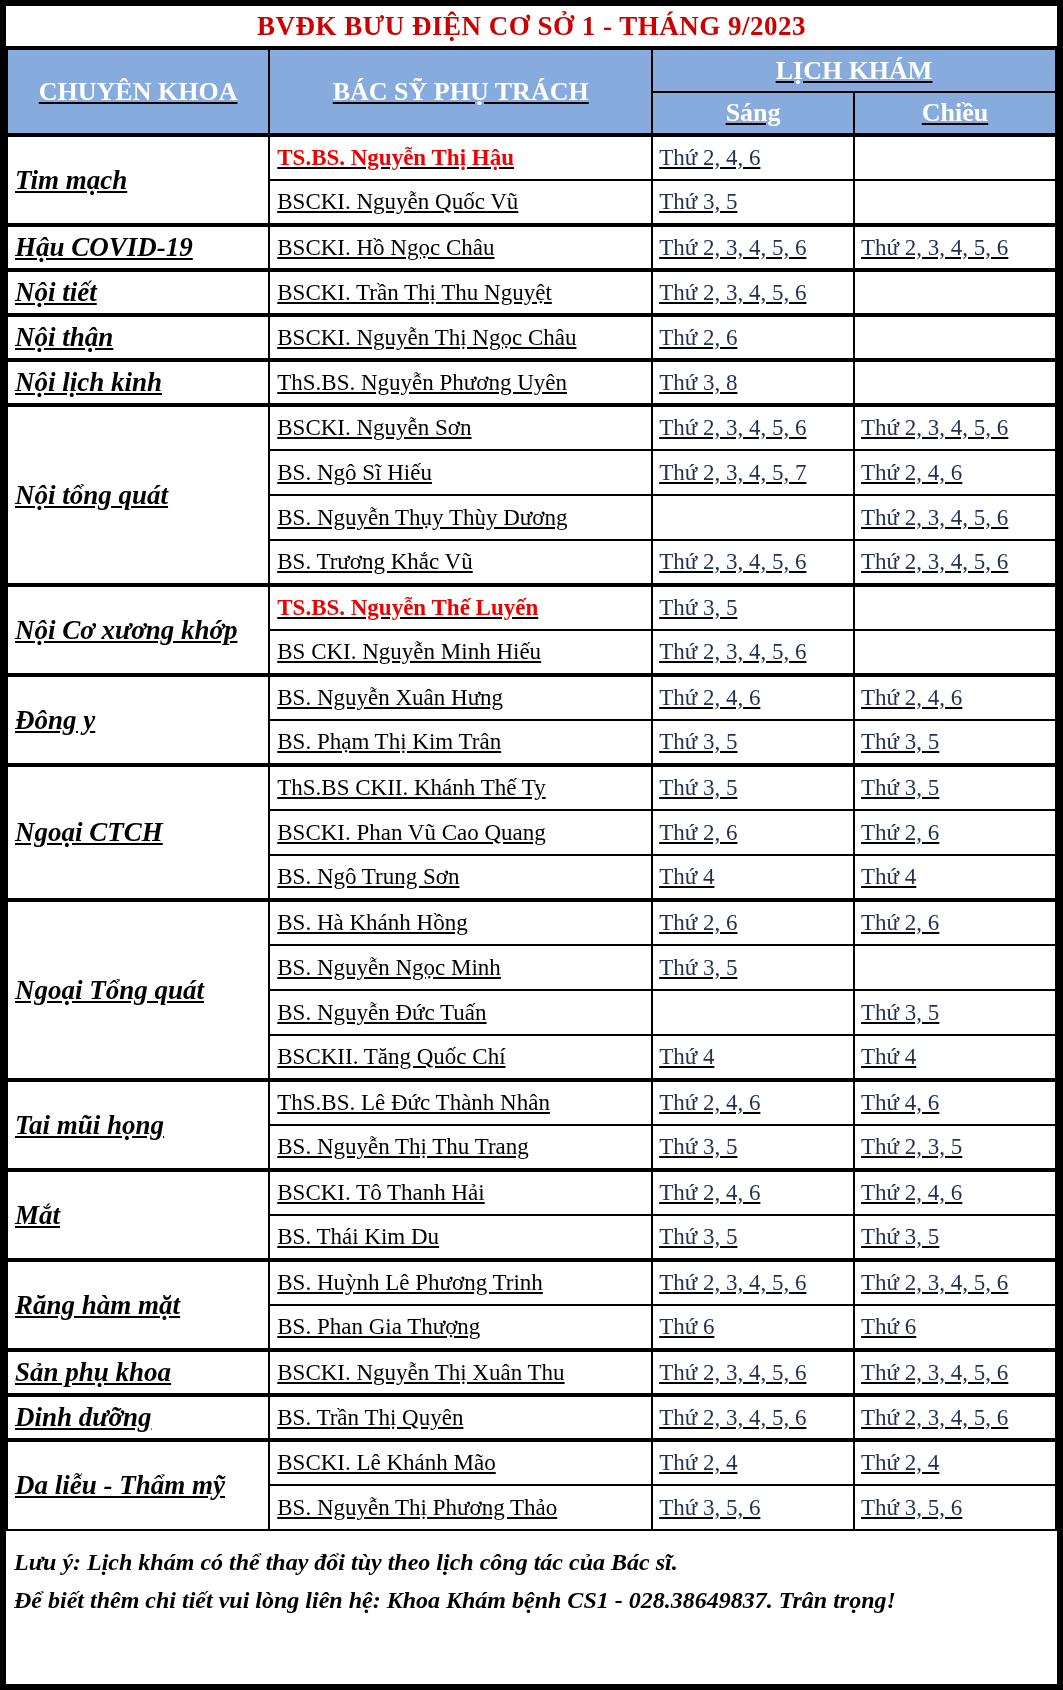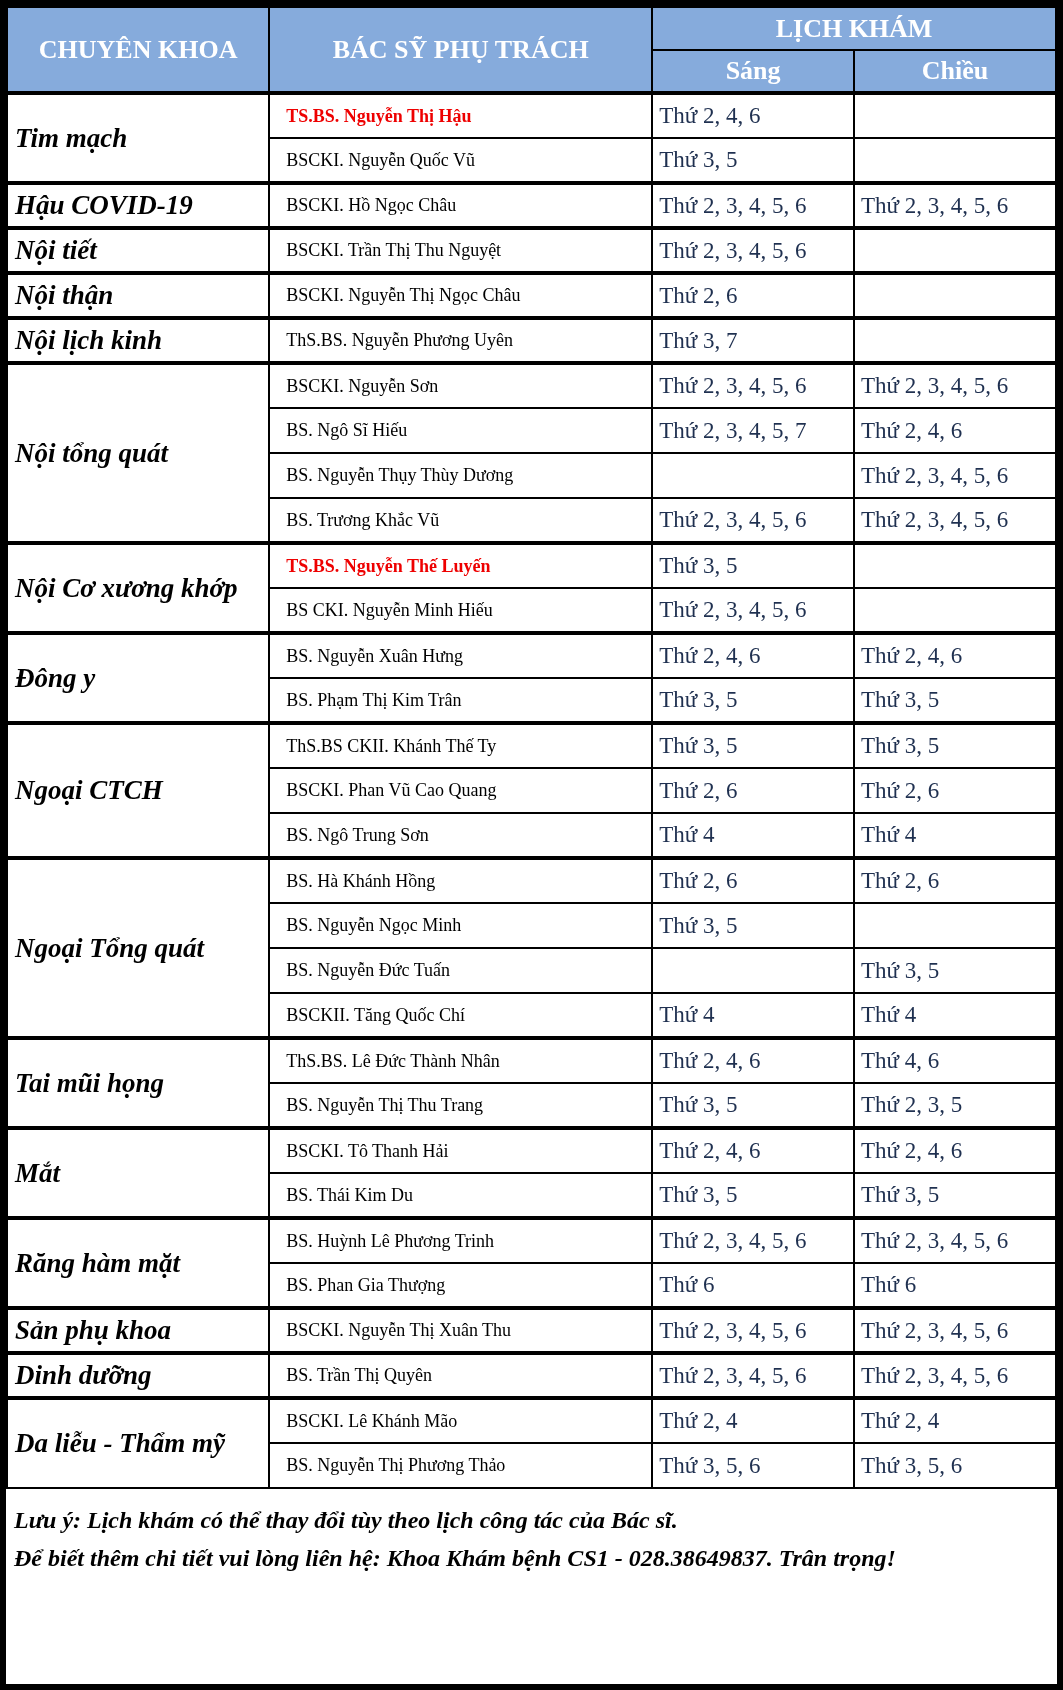--- a/index.html
+++ b/index.html
@@ -37,20 +37,21 @@
     font-weight:bold;
     font-size:27px;
     letter-spacing:.5px;
     white-space:nowrap;
   }
   table.schedule{
     width:100%;
     border-collapse:collapse;
     table-layout:fixed;
     flex:0 0 auto;
+    text-decoration:underline;
   }
   col.c-spec{width:25%;}
   col.c-doc{width:36.5%;}
   col.c-mor{width:19.25%;}
   col.c-aft{width:19.25%;}
   th,td{
     border:2px solid var(--border-color);
     vertical-align:middle;
     overflow:hidden;
   }
@@ -66,23 +67,23 @@
   tbody tr.group-start td{border-top:4px solid var(--border-color);}
   td.specialty{
     font-weight:bold;
     font-style:italic;
     font-size:27px;
     color:#000000;
     padding-left:7px;
     text-align:left;
   }
   td.doctor{
-    font-size:18px;
+    font-size:23px;
     color:#000000;
-    padding-left:16px;
+    padding-left:7px;
     text-align:left;
     white-space:nowrap;
     margin-left:44px;
   }
   td.doctor.highlight{
     color:var(--highlight-red);
     font-weight:bold;
   }
   td.slot{
     font-size:23px;
@@ -100,20 +101,23 @@
     color:#000000;
     line-height:1.6;
   }
   .footer .note{white-space:nowrap;}
 </style>
 </head>
 <body>
 
 <div class="sheet">
 
+  <div class="title-bar">
+    <div class="title">BVĐK BƯU ĐIỆN CƠ SỞ 1 - THÁNG 9/2023</div>
+  </div>
 
   <table class="schedule">
     <colgroup>
       <col class="c-spec">
         <col class="c-doc">
         <col class="c-mor">
         <col class="c-aft">
     </colgroup>
     <thead>
       <tr>
@@ -152,21 +156,21 @@
         </tr>
         <tr class="group-start">
           <td class="specialty" rowspan="1">Nội thận</td>
           <td class="doctor">BSCKI. Nguyễn Thị Ngọc Châu</td>
           <td class="slot">Thứ 2, 6</td>
           <td class="slot"></td>
         </tr>
         <tr class="group-start">
           <td class="specialty" rowspan="1">Nội lịch kinh</td>
           <td class="doctor">ThS.BS. Nguyễn Phương Uyên</td>
-          <td class="slot">Thứ 3, 7</td>
+          <td class="slot">Thứ 3, 8</td>
           <td class="slot"></td>
         </tr>
         <tr class="group-start">
           <td class="specialty" rowspan="4">Nội tổng quát</td>
           <td class="doctor">BSCKI. Nguyễn Sơn</td>
           <td class="slot">Thứ 2, 3, 4, 5, 6</td>
           <td class="slot">Thứ 2, 3, 4, 5, 6</td>
         </tr>
         <tr>
           <td class="doctor">BS. Ngô Sĩ Hiếu</td>

